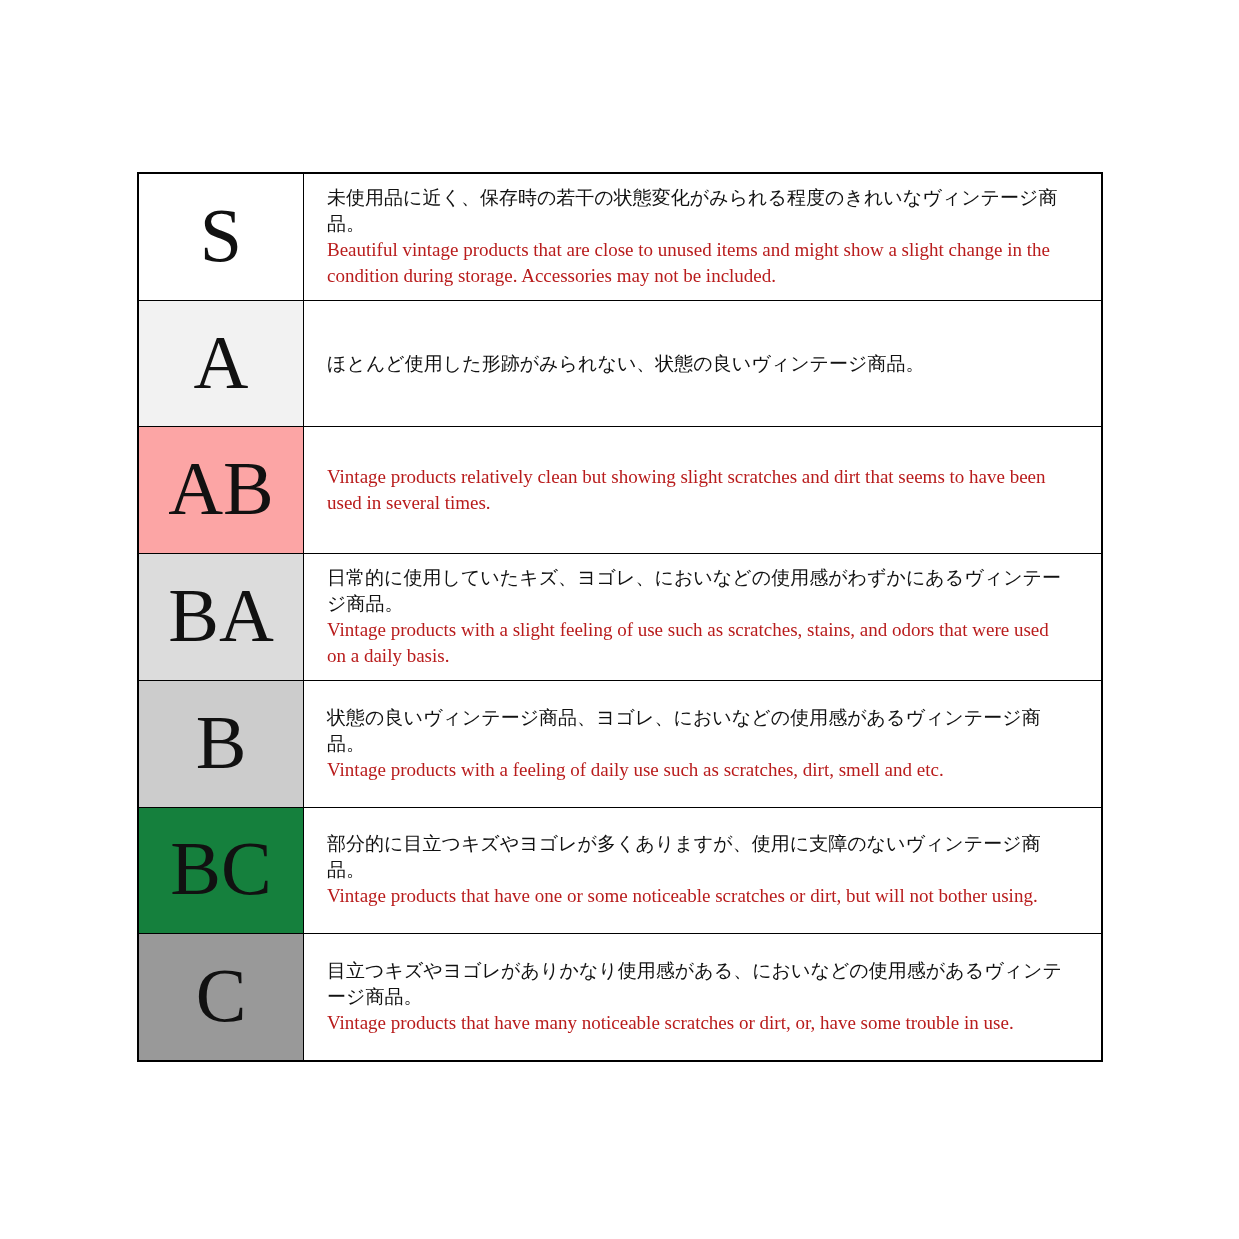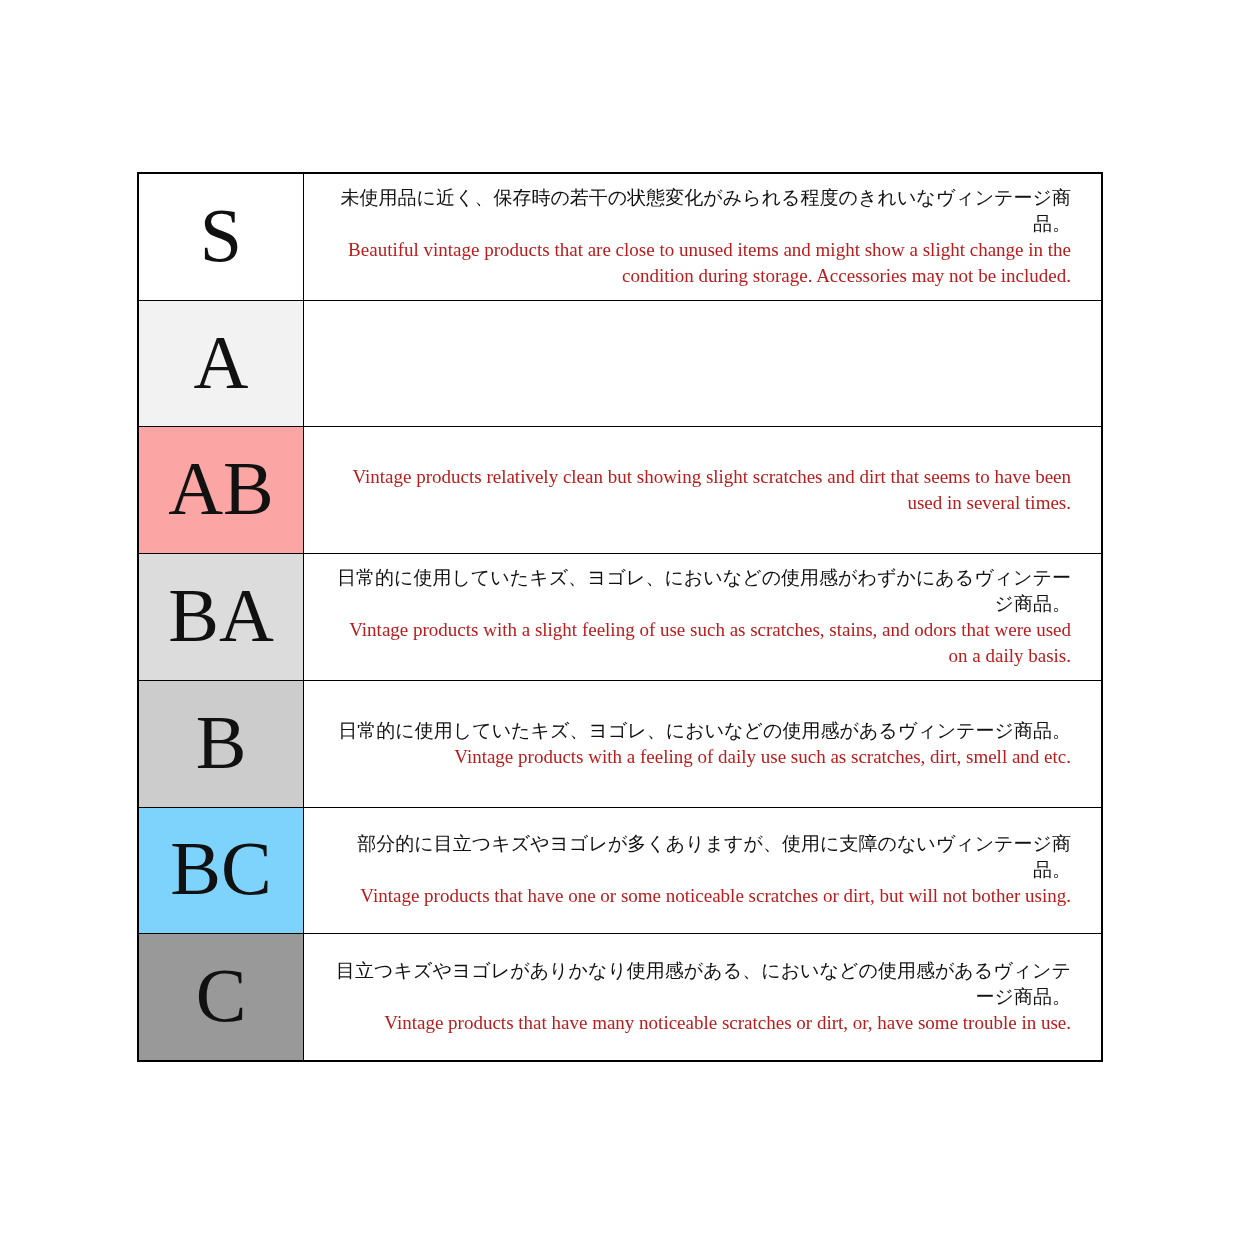--- a/index.html
+++ b/index.html
@@ -45,21 +45,20 @@
     transform: translateY(-2px);
   }
 
   .desc-cell {
     flex: 1 1 auto;
     display: flex;
     flex-direction: column;
     justify-content: center;
     padding: 12px 30px 12px 23px;
     background: #ffffff;
-    text-align: right;
   }
   .desc-jp {
     font-size: 19px;
     line-height: 26px;
     color: #111111;
   }
   .desc-en {
     font-size: 19px;
     line-height: 26px;
     color: #b91c1c;
@@ -79,20 +78,21 @@
         <div class="desc-jp">未使用品に近く、保存時の若干の状態変化がみられる程度のきれいなヴィンテージ商品。</div>
         <div class="desc-en">Beautiful vintage products that are close to unused items and might show a slight change in the condition during storage. Accessories may not be included.</div>
       </div>
     </div>
 
     <div class="grade-row">
       <div class="grade-cell" style="background-color: rgb(242, 242, 242);">
         <span class="grade-letter">A</span>
       </div>
       <div class="desc-cell">
+        <div class="desc-jp">ほとんど使用した形跡がみられない、状態の良いヴィンテージ商品。</div>
       </div>
     </div>
 
     <div class="grade-row">
       <div class="grade-cell" style="background-color: #fca5a5;">
         <span class="grade-letter">AB</span>
       </div>
       <div class="desc-cell">
         <div class="desc-en">Vintage products relatively clean but showing slight scratches and dirt that seems to have been used in several times.</div>
       </div>
@@ -106,27 +106,27 @@
         <div class="desc-jp">日常的に使用していたキズ、ヨゴレ、においなどの使用感がわずかにあるヴィンテージ商品。</div>
         <div class="desc-en">Vintage products with a slight feeling of use such as scratches, stains, and odors that were used on a daily basis.</div>
       </div>
     </div>
 
     <div class="grade-row">
       <div class="grade-cell" style="background-color: rgb(204, 204, 204);">
         <span class="grade-letter">B</span>
       </div>
       <div class="desc-cell">
-        <div class="desc-jp">日常的に使用していたキズ、ヨゴレ、においなどの使用感があるヴィンテージ商品。</div>
+        <div class="desc-jp">状態の良いヴィンテージ商品、ヨゴレ、においなどの使用感があるヴィンテージ商品。</div>
         <div class="desc-en">Vintage products with a feeling of daily use such as scratches, dirt, smell and etc.</div>
       </div>
     </div>
 
     <div class="grade-row">
-      <div class="grade-cell" style="background-color: #7dd3fc; text-align: center;">
+      <div class="grade-cell" style="background-color: #15803d; text-align: center;">
         <span class="grade-letter">BC</span>
       </div>
       <div class="desc-cell">
         <div class="desc-jp">部分的に目立つキズやヨゴレが多くありますが、使用に支障のないヴィンテージ商品。</div>
         <div class="desc-en">Vintage products that have one or some noticeable scratches or dirt, but will not bother using.</div>
       </div>
     </div>
 
     <div class="grade-row">
       <div class="grade-cell" style="background-color: rgb(153, 153, 153);">

